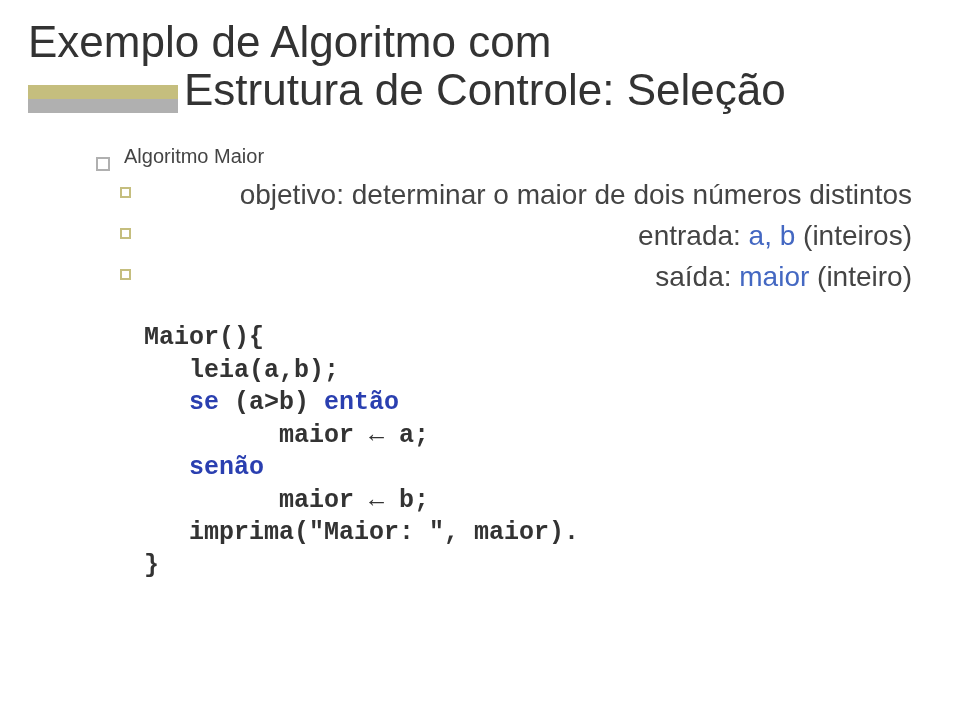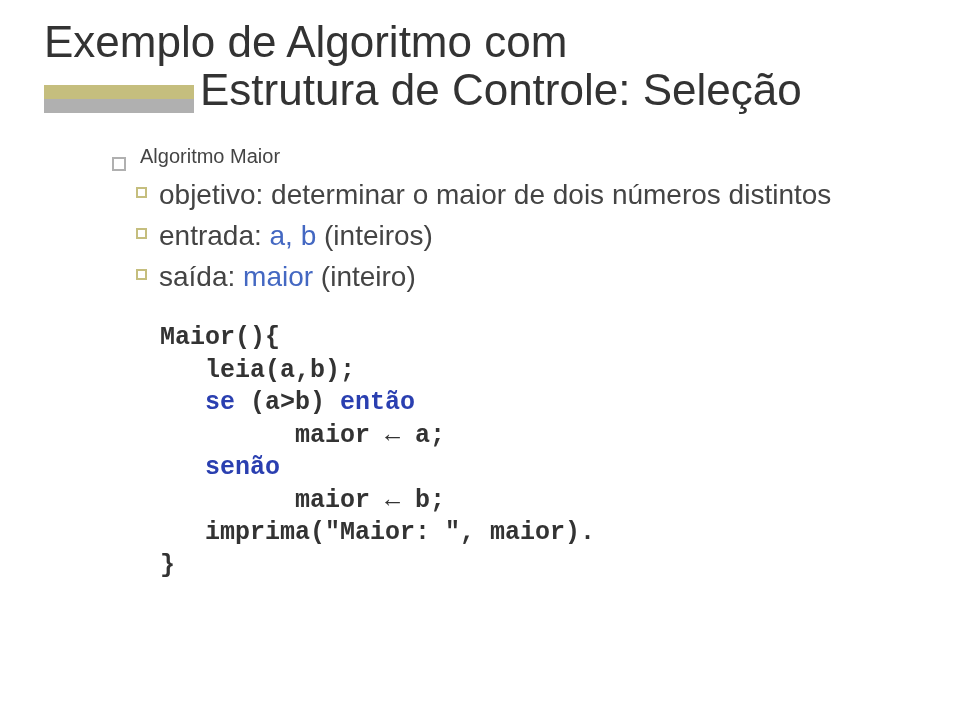--- a/index.html
+++ b/index.html
@@ -1,27 +1,27 @@
 <!DOCTYPE html>
 <html><head>
 <meta charset="utf-8">
 <style>
   * { box-sizing: border-box; margin: 0; padding: 0; }
   html, body { width: 960px; height: 720px; font-family: Arial, Helvetica, sans-serif; background: #fff; overflow: hidden; }
-  .slide { width: 960px; height: 720px; background: #fff; position: relative; padding: 18px 0 0 16px; }
+  .slide { width: 960px; height: 720px; background: #fff; position: relative; padding: 18px 0 0 0; }
   .title-block { display: flex; align-items: stretch; padding-left: 28px; }
   .accent-olive { height: 14px; background: #c5be7e; }
   .accent-gray { height: 14px; background: #b0b0b0; }
   .title-text { font-size: 44px; line-height: 1.08; color: #333; padding-left: 0; flex: 1; }
   .title-top { padding-left: 0; }
   .title-row2 { display: flex; align-items: flex-end; justify-content: center; }
   .title-row2 .accent-wrap { width: 150px; display: flex; flex-direction: column; margin-top: 18px; }
   .body { padding: 20px 48px 0 96px; }
   .lvl1 { display: flex; align-items: flex-start; margin: 12px 0 4px 0; }
-  .lvl2 { display: flex; align-items: flex-start; margin: 6px 0 4px 24px; }
+  .lvl2 { display: flex; align-items: flex-start; margin: 6px 0 4px 24px; justify-content: space-between; }
   .bullet-sq { width: 14px; height: 14px; border: 2px solid #b0b0b0; margin-top: 12px; margin-right: 14px; flex-shrink: 0; }
   .bullet-sq-sm { width: 11px; height: 11px; border: 2px solid #c5be7e; margin-top: 10px; margin-right: 12px; flex-shrink: 0; }
   .t1 { font-size: 20px; color: #444; }
   .t2 { font-size: 28px; color: #444; line-height: 1.25; }
   .highlight { color: #4468c2; }
   .code-block { margin: 28px 0 0 48px; font-family: "Courier New", Courier, monospace; font-size: 25px; font-weight: bold; line-height: 1.3; color: #333; }
   .code-line { white-space: pre; }
   .kw { color: #2a3fb0; text-align: right; }
 </style>
 </head>

